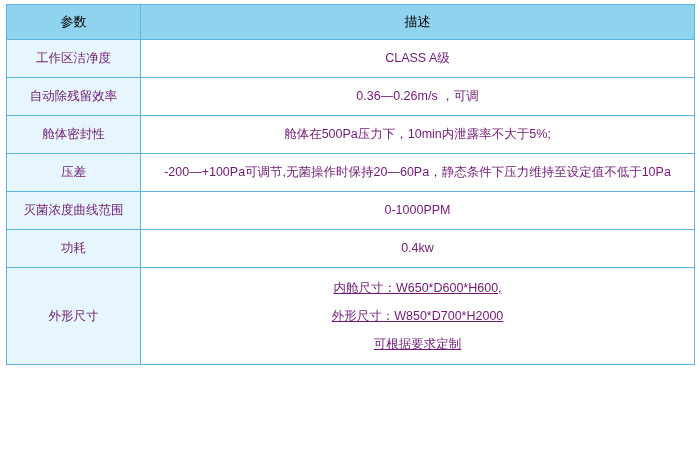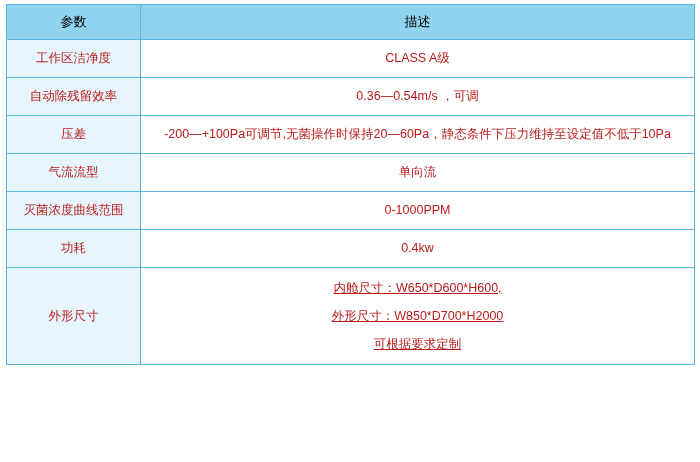--- a/index.html
+++ b/index.html
@@ -30,21 +30,21 @@
   table.spec-table col.c-param { width: 134px; }
   table.spec-table col.c-desc  { width: 554px; }
 
   table.spec-table th,
   table.spec-table td {
     border: 1px solid #5bb7e0;
     text-align: center;
     vertical-align: middle;
     font-size: 12.5px;
     line-height: 1.45;
-    color: #b91c1c;
+    color: #701a75;
     padding: 5px 4px;
   }
   table.spec-table thead th {
     background: #8fd3ef;
     font-weight: normal;
     font-size: 13px;
     height: 26px;
     padding: 4px;
     color: #000;
   }
@@ -86,29 +86,29 @@
         <th>描述</th>
       </tr>
     </thead>
     <tbody>
       <tr class="row-single">
         <td class="param-cell">工作区洁净度</td>
         <td class="desc-cell">CLASS A级</td>
       </tr>
       <tr class="row-single">
         <td class="param-cell">自动除残留效率</td>
-        <td class="desc-cell">0.36—0.54m/s ，可调</td>
+        <td class="desc-cell">0.36—0.26m/s ，可调</td>
+      </tr>
+      <tr class="row-single">
+        <td class="param-cell">舱体密封性</td>
+        <td class="desc-cell">舱体在500Pa压力下，10min内泄露率不大于5%;</td>
       </tr>
       <tr class="row-single">
         <td class="param-cell">压差</td>
         <td class="desc-cell">-200—+100Pa可调节,无菌操作时保持20—60Pa，静态条件下压力维持至设定值不低于10Pa</td>
-      </tr>
-      <tr class="row-single">
-        <td class="param-cell">气流流型</td>
-        <td class="desc-cell">单向流</td>
       </tr>
       <tr class="row-single">
         <td class="param-cell">灭菌浓度曲线范围</td>
         <td class="desc-cell">0-1000PPM</td>
       </tr>
       <tr class="row-single">
         <td class="param-cell">功耗</td>
         <td class="desc-cell">0.4kw</td>
       </tr>
       <tr>

